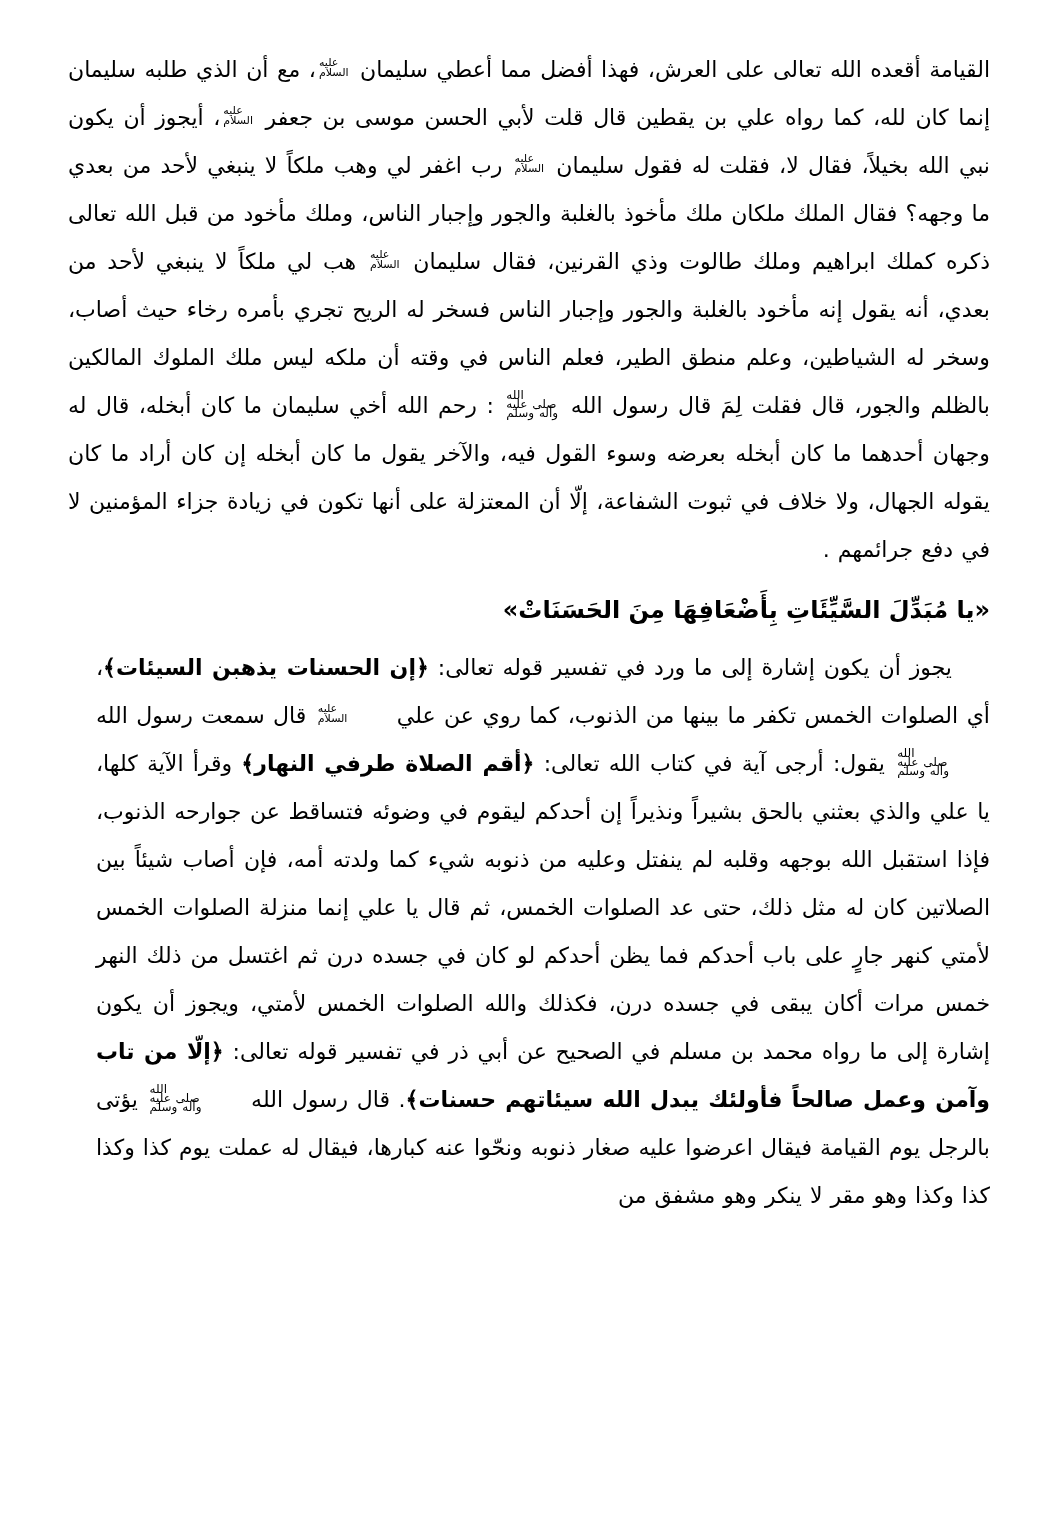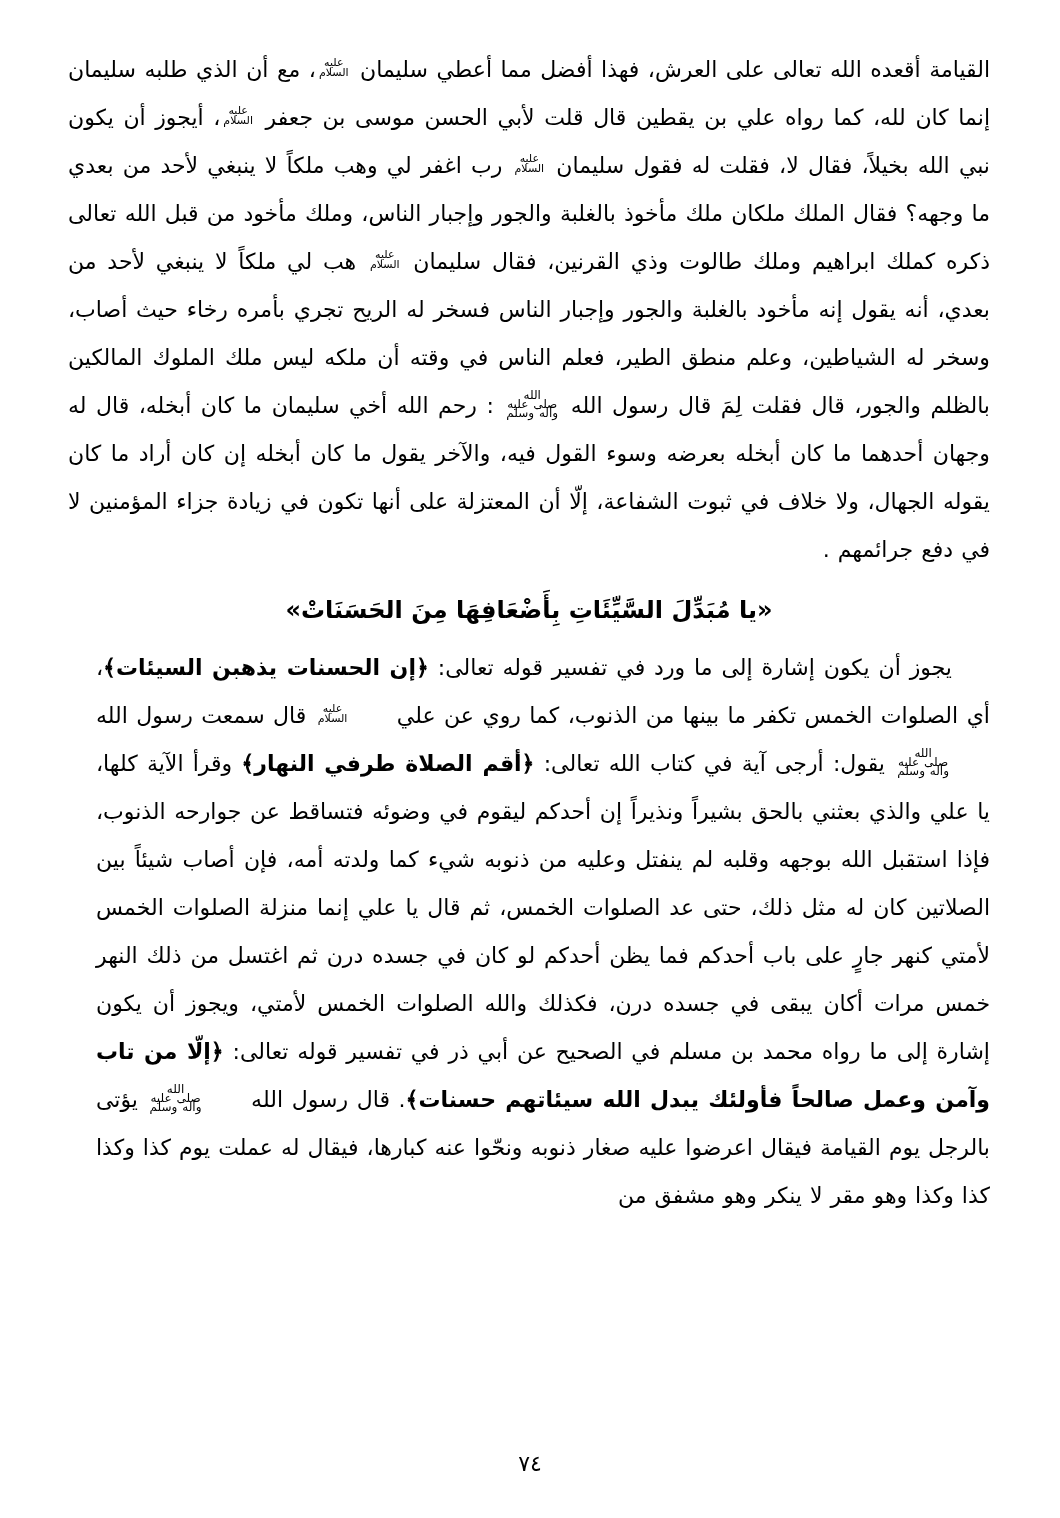--- a/index.html
+++ b/index.html
@@ -31,30 +31,29 @@
     margin: 0;
     word-spacing: 1px;
   }
   .para.indent {
     text-indent: 38px;
     margin-left: 28px;
   }
   .heading {
     font-size: 24px;
     font-weight: 700;
-    text-align: center;
     line-height: 48px;
     margin: 12px 0 10px 0;
   }
   .seg-normal { font-weight: 400; }
   .seg-bold { font-weight: 700; }
   .honorific {
     display: inline-block;
     vertical-align: middle;
-    text-align: center;
+    text-align: left;
     margin: 0 3px;
     position: relative;
     top: -3px;
   }
   .honorific .hl { display: block; white-space: nowrap; }
   .honorific.as .hl {
     font-size: 11px;
     line-height: 10px;
   }
   .honorific.saw .hl {
@@ -73,14 +72,13 @@
 </style>
 </head>
 <body>
 
 <div class="page">
   <div class="text-body">
       <div class="para"><span class="seg-normal">القيامة أقعده الله تعالى على العرش، فهذا أفضل مما أعطي سليمان </span><span class="honorific as"><span class="hl">عليه</span><span class="hl">السلام</span></span><span class="seg-normal">، مع أن الذي طلبه سليمان إنما كان لله، كما رواه علي بن يقطين قال قلت لأبي الحسن موسى بن جعفر </span><span class="honorific as"><span class="hl">عليه</span><span class="hl">السلام</span></span><span class="seg-normal">، أيجوز أن يكون نبي الله بخيلاً، فقال لا، فقلت له فقول سليمان </span><span class="honorific as"><span class="hl">عليه</span><span class="hl">السلام</span></span><span class="seg-normal"> رب اغفر لي وهب ملكاً لا ينبغي لأحد من بعدي ما وجهه؟ فقال الملك ملكان ملك مأخوذ بالغلبة والجور وإجبار الناس، وملك مأخود من قبل الله تعالى ذكره كملك ابراهيم وملك طالوت وذي القرنين، فقال سليمان </span><span class="honorific as"><span class="hl">عليه</span><span class="hl">السلام</span></span><span class="seg-normal"> هب لي ملكاً لا ينبغي لأحد من بعدي، أنه يقول إنه مأخود بالغلبة والجور وإجبار الناس فسخر له الريح تجري بأمره رخاء حيث أصاب، وسخر له الشياطين، وعلم منطق الطير، فعلم الناس في وقته أن ملكه ليس ملك الملوك المالكين بالظلم والجور، قال فقلت لِمَ قال رسول الله </span><span class="honorific saw"><span class="hl">الله</span><span class="hl">صلى عليه</span><span class="hl">وآله وسلم</span></span><span class="seg-normal"> : رحم الله أخي سليمان ما كان أبخله، قال له وجهان أحدهما ما كان أبخله بعرضه وسوء القول فيه، والآخر يقول ما كان أبخله إن كان أراد ما كان يقوله الجهال، ولا خلاف في ثبوت الشفاعة، إلّا أن المعتزلة على أنها تكون في زيادة جزاء المؤمنين لا في دفع جرائمهم .</span></div>
       <div class="heading">«يا مُبَدِّلَ السَّيِّئَاتِ بِأَضْعَافِهَا مِنَ الحَسَنَاتْ»</div>
       <div class="para indent"><span class="seg-normal">يجوز أن يكون إشارة إلى ما ورد في تفسير قوله تعالى: </span><span class="seg-bold">﴿إن الحسنات يذهبن السيئات﴾</span><span class="seg-normal">، أي الصلوات الخمس تكفر ما بينها من الذنوب، كما روي عن علي </span><span class="honorific as"><span class="hl">عليه</span><span class="hl">السلام</span></span><span class="seg-normal"> قال سمعت رسول الله </span><span class="honorific saw"><span class="hl">الله</span><span class="hl">صلى عليه</span><span class="hl">وآله وسلم</span></span><span class="seg-normal"> يقول: أرجى آية في كتاب الله تعالى: </span><span class="seg-bold">﴿أقم الصلاة طرفي النهار﴾</span><span class="seg-normal"> وقرأ الآية كلها، يا علي والذي بعثني بالحق بشيراً ونذيراً إن أحدكم ليقوم في وضوئه فتساقط عن جوارحه الذنوب، فإذا استقبل الله بوجهه وقلبه لم ينفتل وعليه من ذنوبه شيء كما ولدته أمه، فإن أصاب شيئاً بين الصلاتين كان له مثل ذلك، حتى عد الصلوات الخمس، ثم قال يا علي إنما منزلة الصلوات الخمس لأمتي كنهر جارٍ على باب أحدكم فما يظن أحدكم لو كان في جسده درن ثم اغتسل من ذلك النهر خمس مرات أكان يبقى في جسده درن، فكذلك والله الصلوات الخمس لأمتي، ويجوز أن يكون إشارة إلى ما رواه محمد بن مسلم في الصحيح عن أبي ذر في تفسير قوله تعالى: </span><span class="seg-bold">﴿إلّا من تاب وآمن وعمل صالحاً فأولئك يبدل الله سيئاتهم حسنات﴾</span><span class="seg-normal">. قال رسول الله </span><span class="honorific saw"><span class="hl">الله</span><span class="hl">صلى عليه</span><span class="hl">وآله وسلم</span></span><span class="seg-normal"> يؤتى بالرجل يوم القيامة فيقال اعرضوا عليه صغار ذنوبه ونحّوا عنه كبارها، فيقال له عملت يوم كذا وكذا كذا وكذا وهو مقر لا ينكر وهو مشفق من</span></div>
     </div>
-  <div class="page-number">٧٤</div>
 </div>
 
 </body></html>

